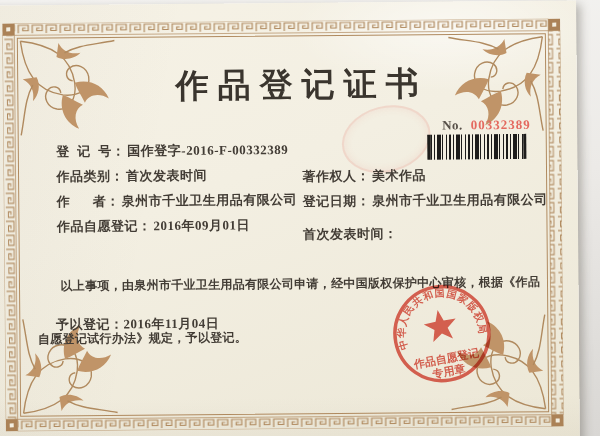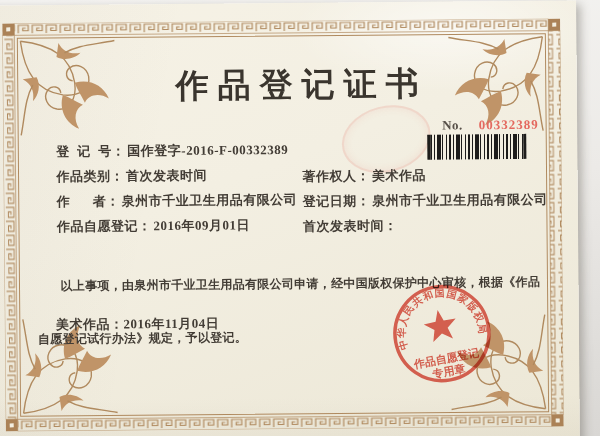--- a/index.html
+++ b/index.html
@@ -21,21 +21,21 @@
       linear-gradient(100deg, rgba(120,110,95,.05) 0%, rgba(120,110,95,0) 30%),
       linear-gradient(0deg, rgba(120,110,95,.07) 0%, rgba(120,110,95,0) 12%);
   }
   .border-svg{position:absolute;left:17px;top:18px;}
   .title{
     position:absolute;left:190px;top:60px;margin:0;
     font-size:33px;font-weight:bold;letter-spacing:9px;color:#3a352e;white-space:nowrap;
   }
   .serial{position:absolute;left:456px;top:116px;font-size:13px;font-weight:bold;
     color:#575049;white-space:nowrap;letter-spacing:.5px;}
-  .serial .num{color:#e4695f;margin-left:16px;letter-spacing:1px;}
+  .serial .num{color:#e4695f;margin-left:8px;letter-spacing:1px;}
   .barcode{
     position:absolute;left:441px;top:133px;width:93px;height:25px;
     background:repeating-linear-gradient(90deg,
       #1d1c1b 0 2px, transparent 2px 4px,
       #1d1c1b 4px 5px, transparent 5px 7px,
       #1d1c1b 7px 11px, transparent 11px 12px,
       #1d1c1b 12px 13px, transparent 13px 16px,
       #1d1c1b 16px 17px, transparent 17px 19px);
     border-left:3px solid #1d1c1b;border-right:3px solid #1d1c1b;
   }
@@ -126,31 +126,31 @@
   <div class="row" style="left:55px;top:172px">
     <span class="lbl">作      者：</span><span class="val">泉州市千业卫生用品有限公司</span>
   </div>
   <div class="row" style="left:301px;top:174px">
     <span class="lbl">登记日期：</span><span class="val">泉州市千业卫生用品有限公司</span>
   </div>
 
   <div class="row" style="left:55px;top:197px">
     <span class="lbl">作品自愿登记：</span><span class="val">2016年09月01日</span>
   </div>
-  <div class="row" style="left:301px;top:199px">
+  <div class="row" style="left:301px;top:207px">
     <span class="lbl">首次发表时间：</span><span class="val"></span>
   </div>
 
   <div class="body-par">
     <div class="l1">以上事项，由泉州市千业卫生用品有限公司申请，经中国版权保护中心审核，根据《作品</div>
     <div class="l2">自愿登记试行办法》规定，予以登记。</div>
   </div>
 
   <div class="footer-row" style="left:53px;top:295px">
-    <span>美术作品：</span><span>2016年11月04日</span>
+    <span>予以登记：</span><span>2016年11月04日</span>
   </div>
 
   <svg class="seal-svg" width="112" height="112" viewBox="0 0 112 112">
     <g transform="rotate(-10 56 56)" opacity="0.84">
       <circle cx="56" cy="56" r="47" fill="none" stroke="#dc4a3c" stroke-width="3.4"></circle>
       <path id="sealArc" d="M20.3,65.6 A37,37 0 1 1 91.7,65.6" fill="none"></path>
       <text class="seal-text" font-size="10" fill="#dc4a3c">
         <textPath href="#sealArc" startOffset="1" textLength="132" lengthAdjust="spacing">中华人民共和国国家版权局</textPath>
       </text>
       <polygon fill="#dc4a3c" points="56,32 60.1,43.3 72.2,43.7 62.7,51.2 66,62.8 56,56 46,62.8 49.3,51.2 39.8,43.7 51.9,43.3"></polygon>

